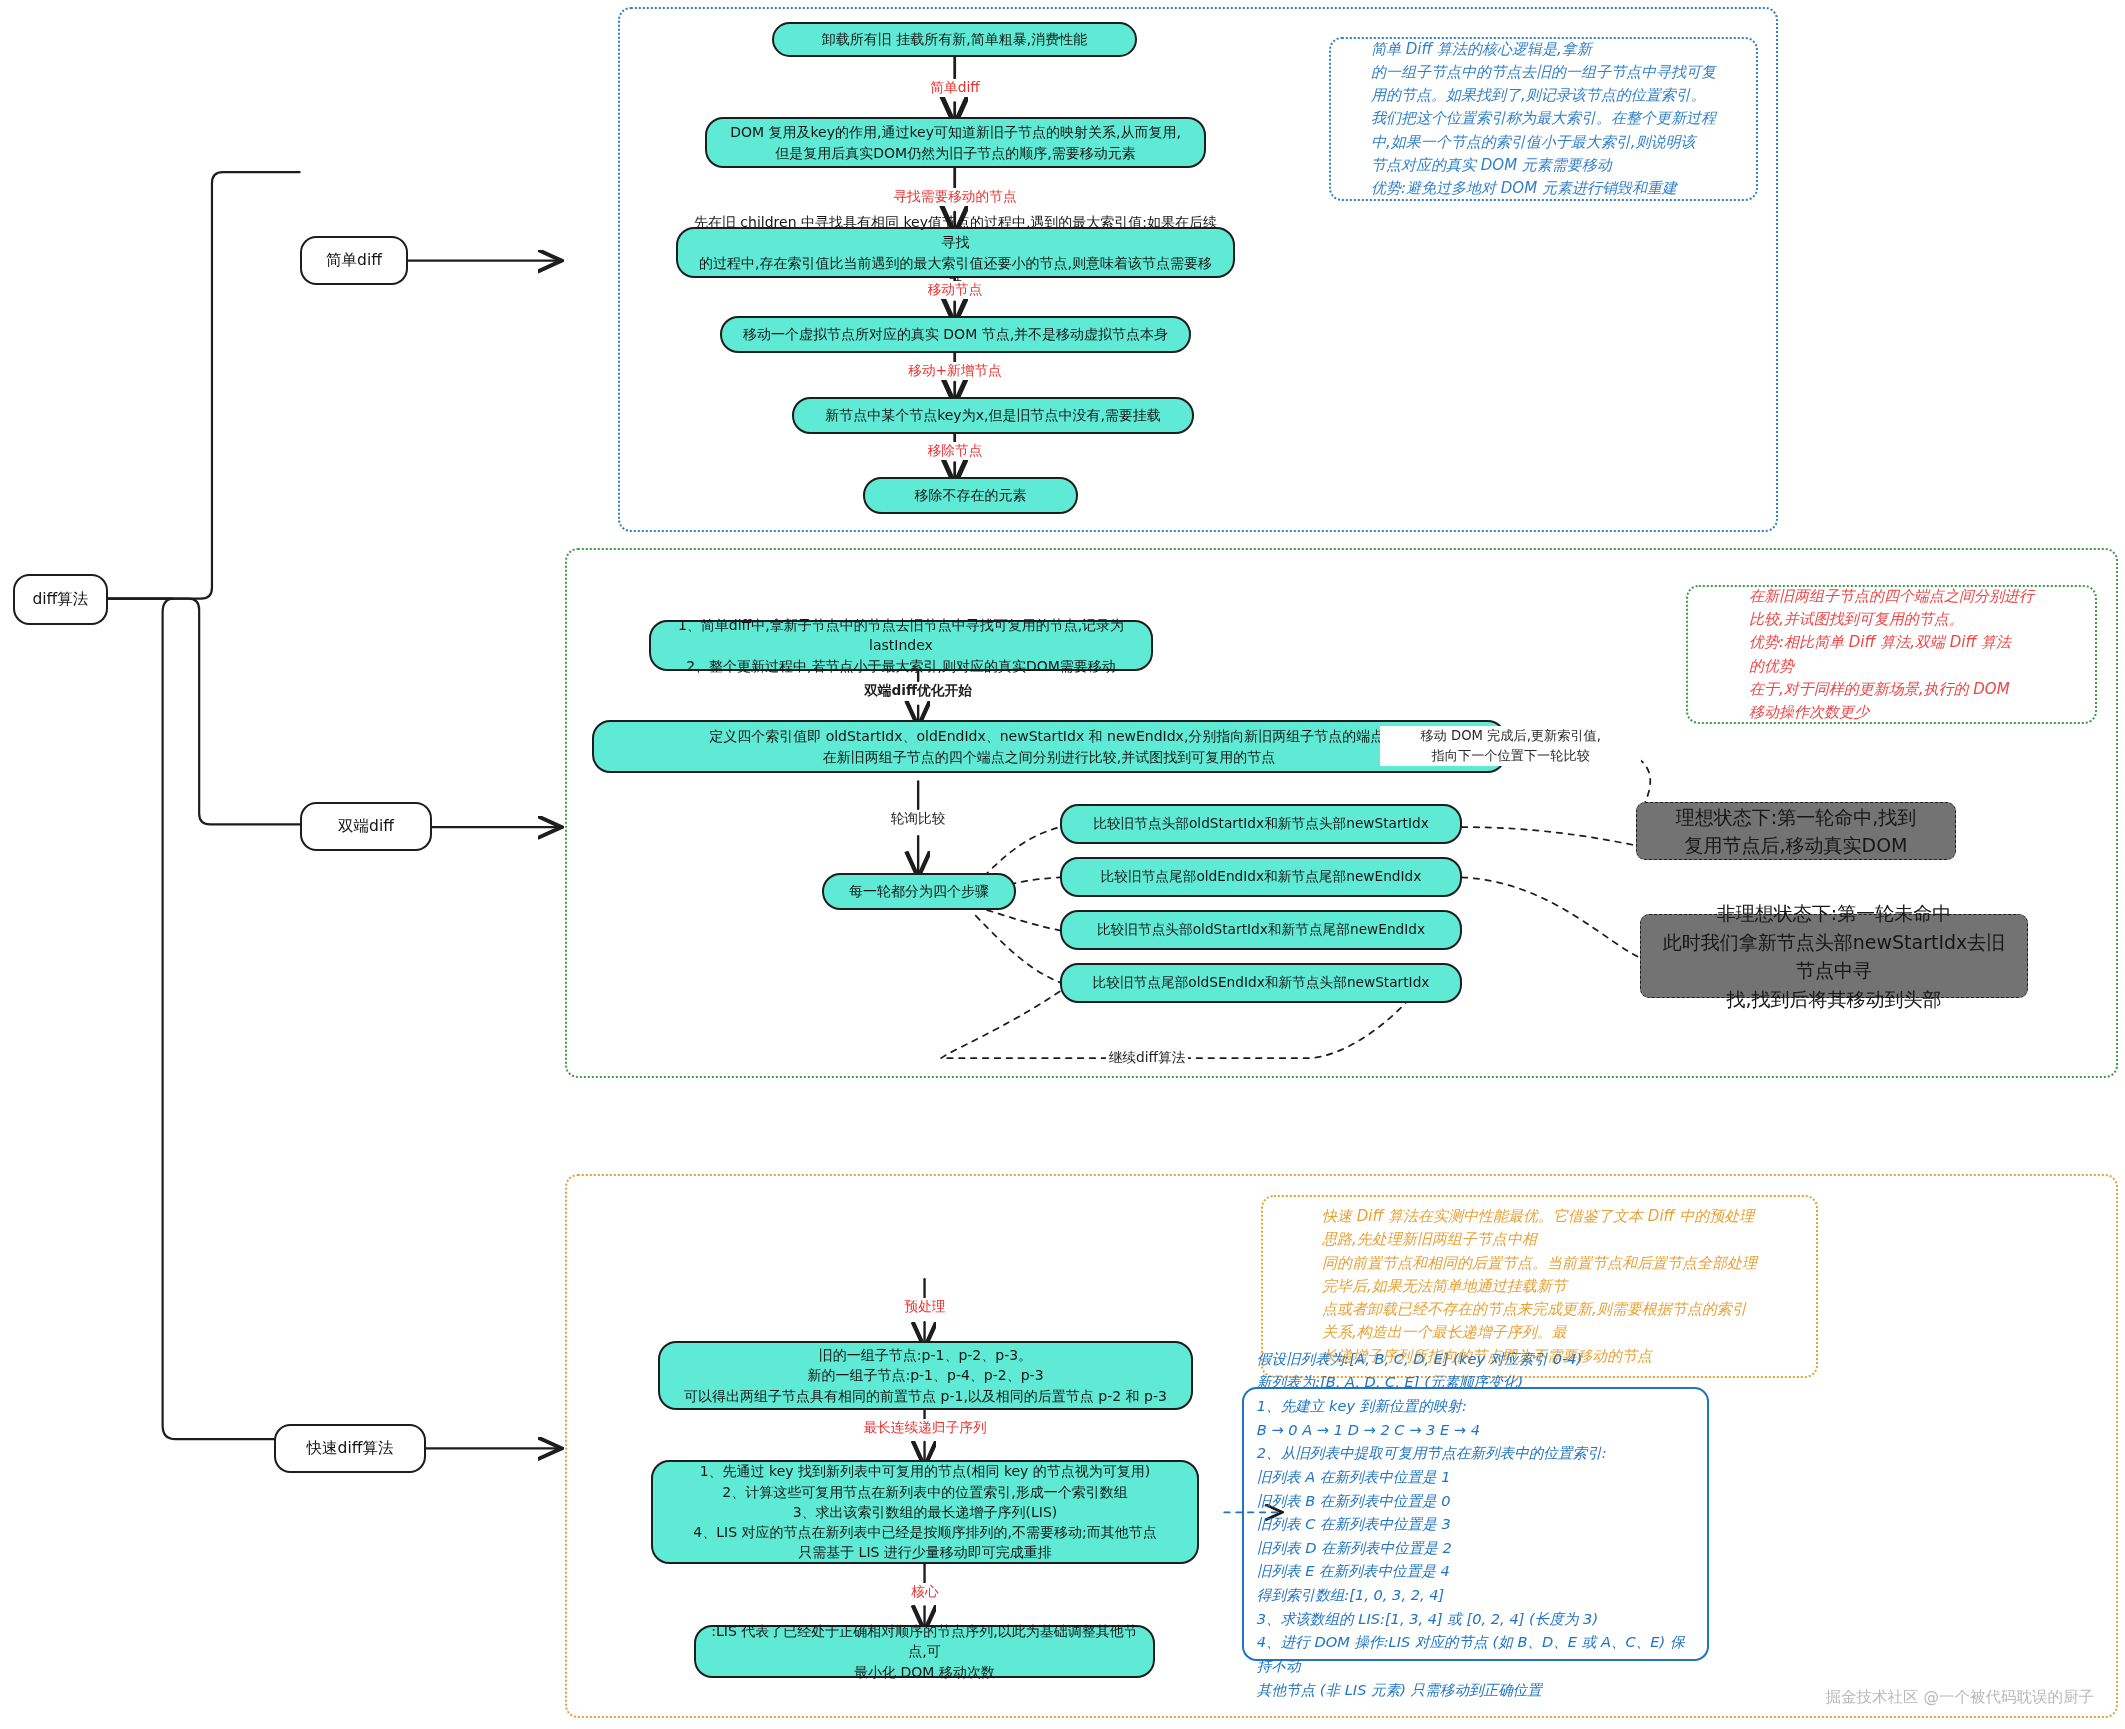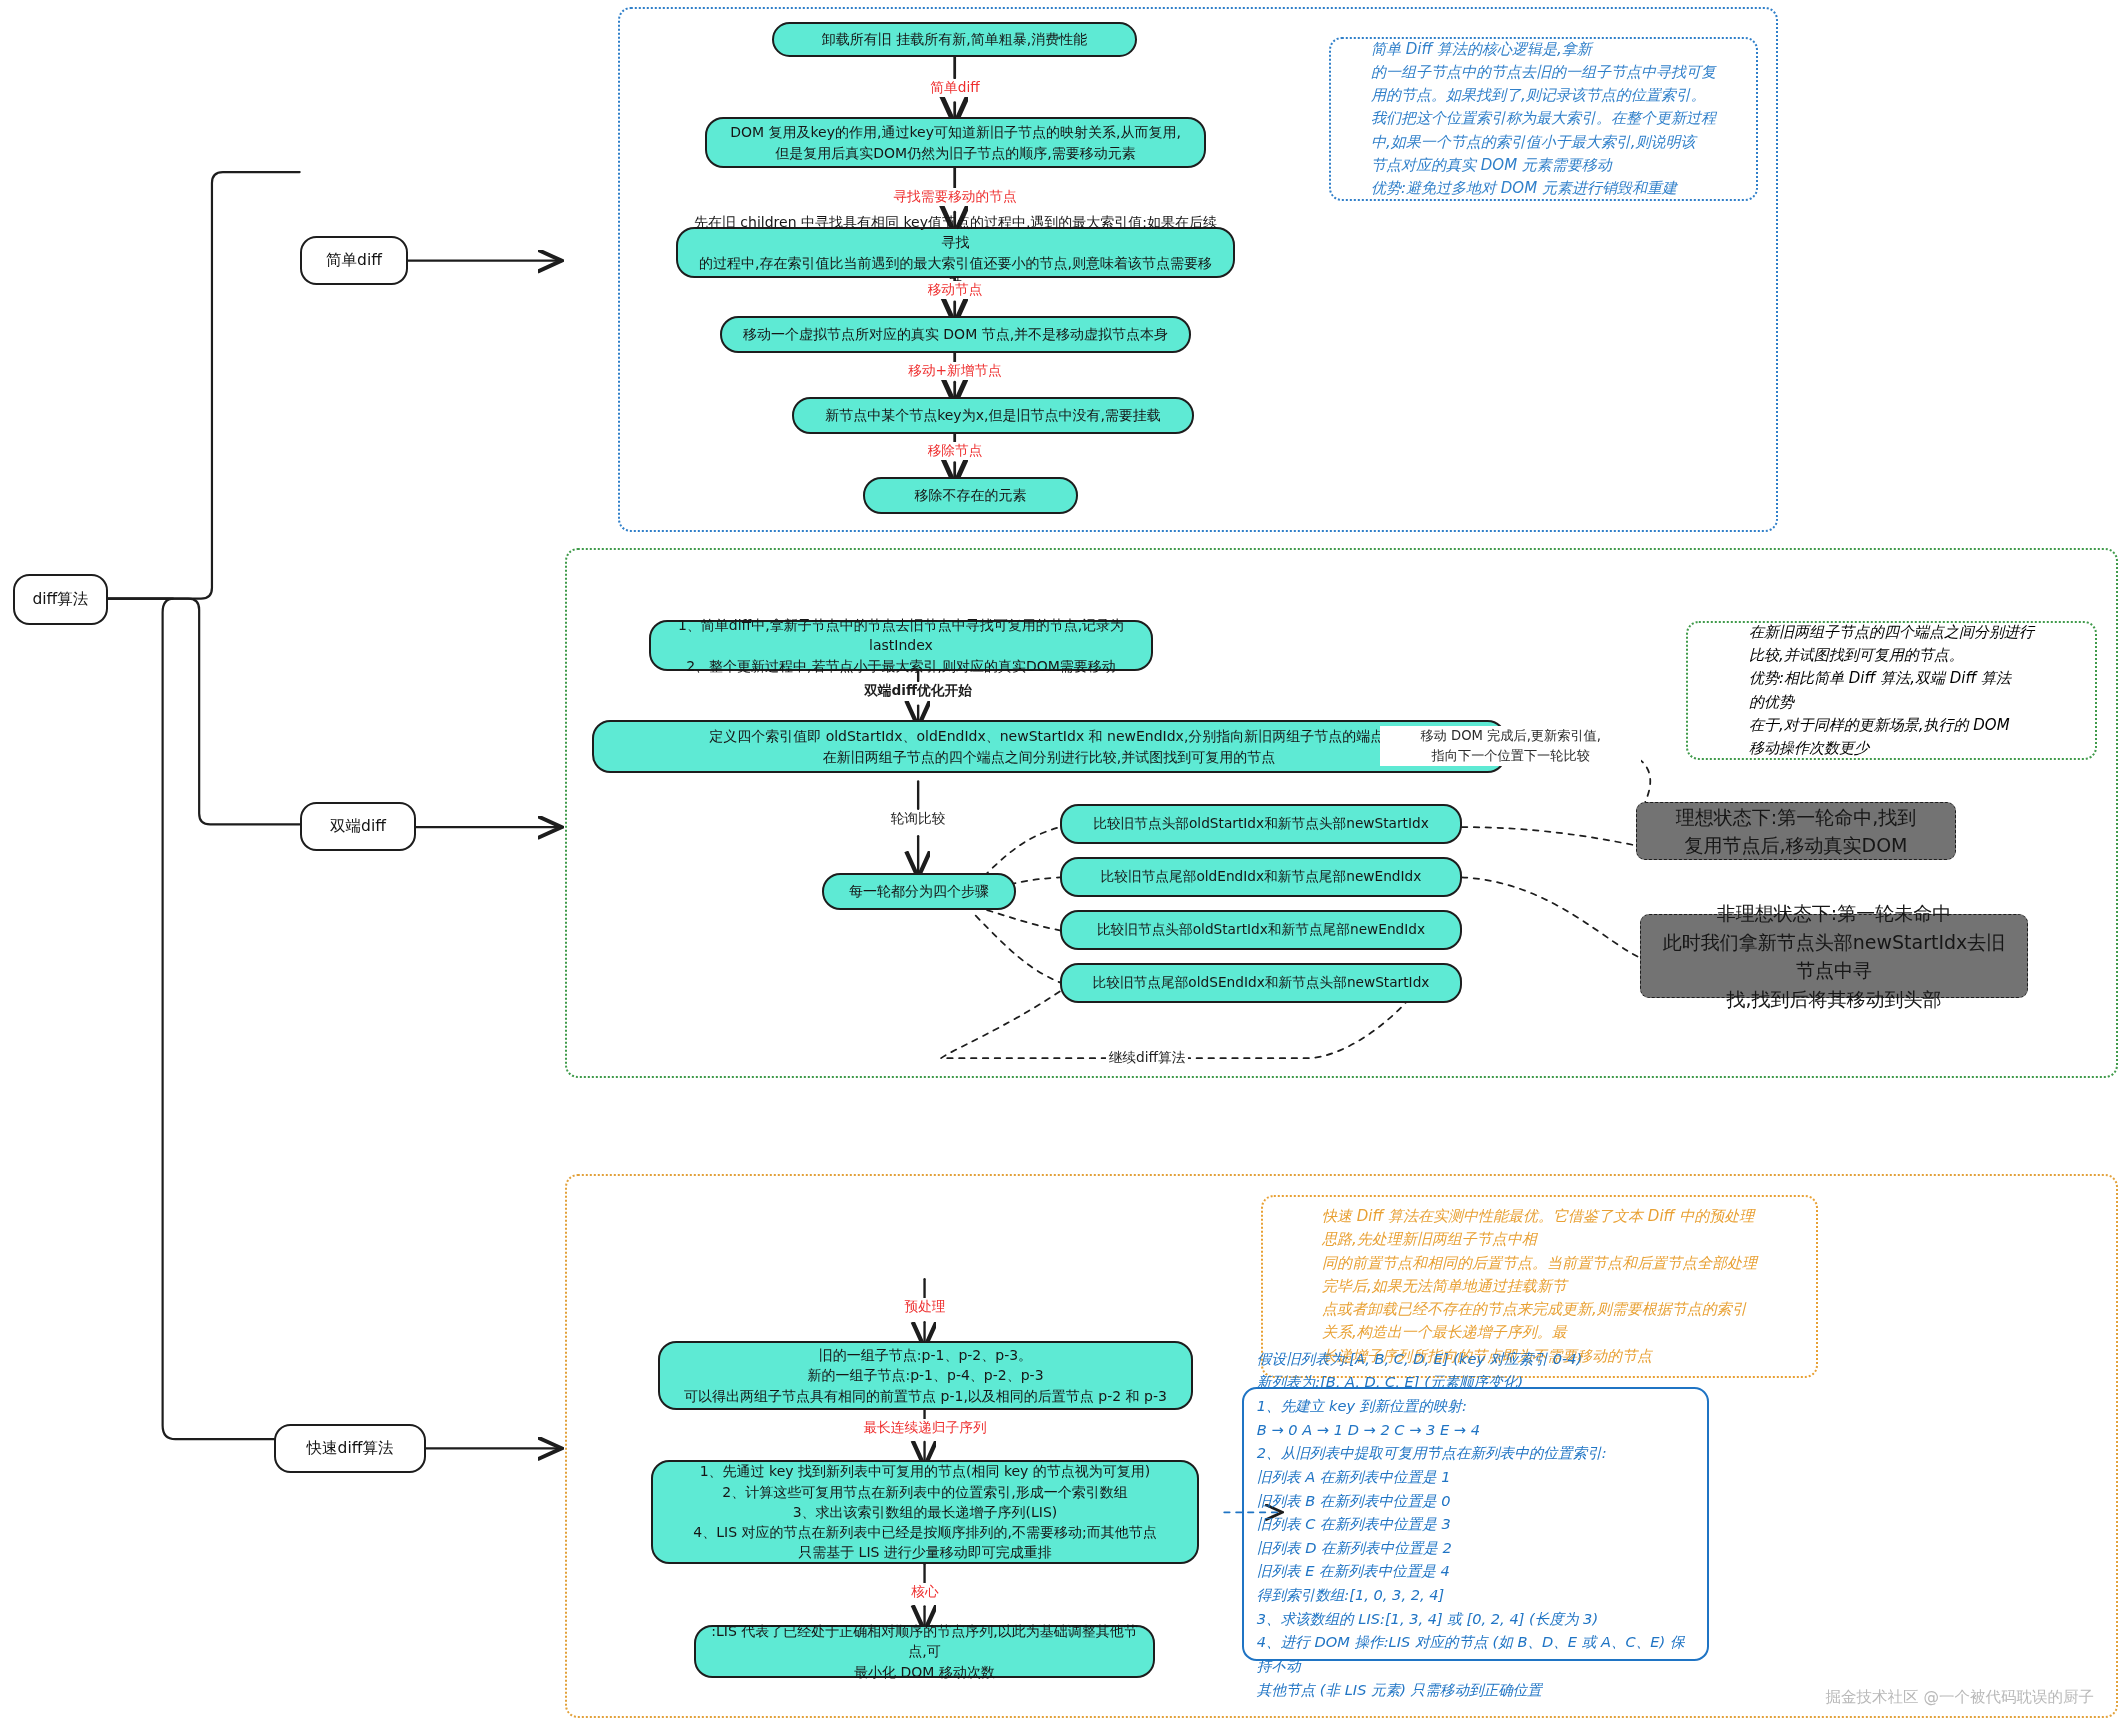--- a/index.html
+++ b/index.html
@@ -29,21 +29,21 @@
   
   .dashnode{position:absolute;box-sizing:border-box;border:1.8px dashed #1d1d1d;border-radius:9.1px;
         background:#737373;display:flex;align-items:center;justify-content:center;text-align:center;
         font-size:19px;line-height:1.5;color:#161616;padding:7.3px 12.8px;white-space:pre-line;}
 
   
   .callout{position:absolute;box-sizing:border-box;border-radius:12.8px;
            display:flex;align-items:center;justify-content:center;text-align:left;
            padding:9.1px 12.8px;white-space:pre-line;line-height:1.55;font-size:15px;font-style:italic;}
   .callout.blue{border:2.3px dotted #2f7fc9;color:#2f7fc9;}
-  .callout.green{border:2.3px dotted #3f9a4a;color:#000000;margin-top:36px;}
+  .callout.green{border:2.3px dotted #3f9a4a;color:#ef4444;}
   .callout.orange{border:2.3px dotted #e8a033;color:#e8a033;}
   .callout.bluesolid{border:2.3px solid #1f74c4;color:#1f74c4;border-radius:14.6px;
                      font-size:14.6px;line-height:1.62;}
 
   
   .elabel{position:absolute;color:#ee2f2f;font-size:13.7px;white-space:nowrap;
           transform:translateX(-50%);background:#fff;padding:0 2.7px;}
   .elabel.blk{color:#1d1d1d;}
   .elabel-multi{position:absolute;color:#2a2a2a;font-size:13.2px;white-space:pre-line;
           text-align:center;line-height:1.5;background:#fff;padding:0 2.7px;}
@@ -122,21 +122,21 @@
     </g>
   </svg>
 
   <div class="root" style="left:12.8px;top:574px;width:95px;height:51px;">
     <span>diff算法</span>
   </div>
 
   <div class="branch" style="left:300px;top:236px;width:108px;height:49px;">
     <span>简单diff</span>
   </div>
-  <div class="branch" style="left:300px;top:802px;width:116px;height:49px;">
+  <div class="branch" style="left:300px;top:802px;width:132px;height:49px;">
     <span>双端diff</span>
   </div>
   <div class="branch" style="left:274px;top:1424px;width:152px;height:49px;">
     <span>快速diff算法</span>
   </div>
 
   <div class="region blue" style="left:618px;top:7.3px;width:1160px;height:525px;"></div>
 
   <div class="node" style="left:772px;top:22px;width:365px;height:35px;">
     <span>卸载所有旧 挂载所有新,简单粗暴,消费性能</span>

